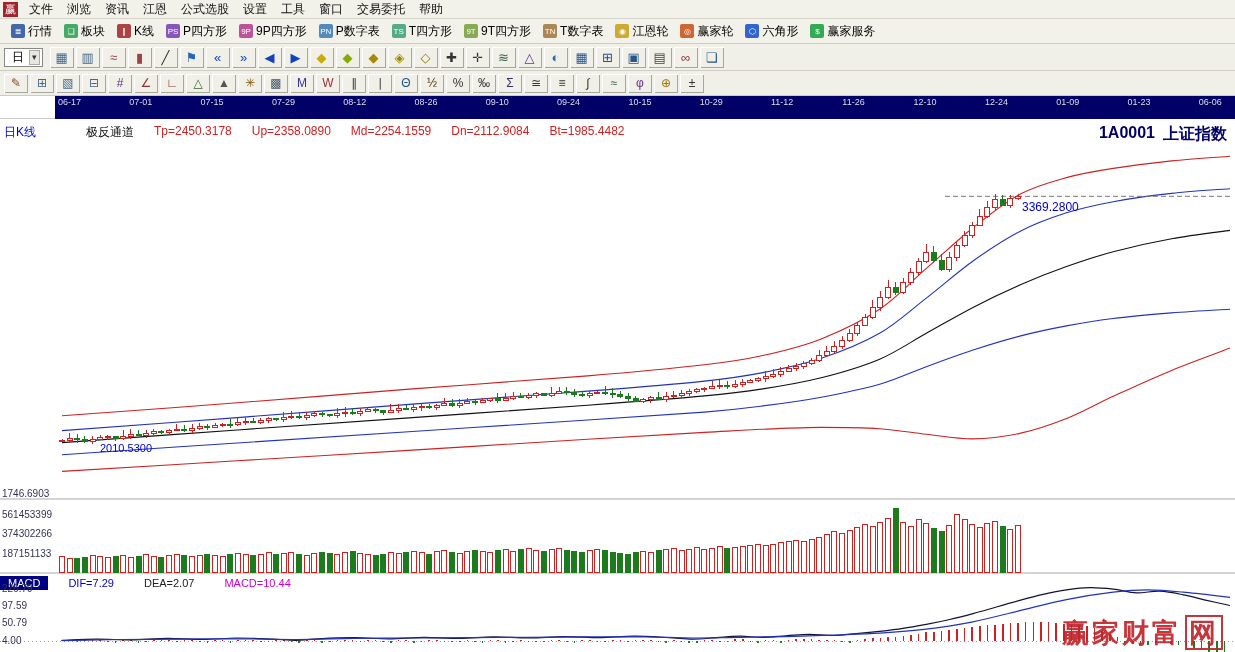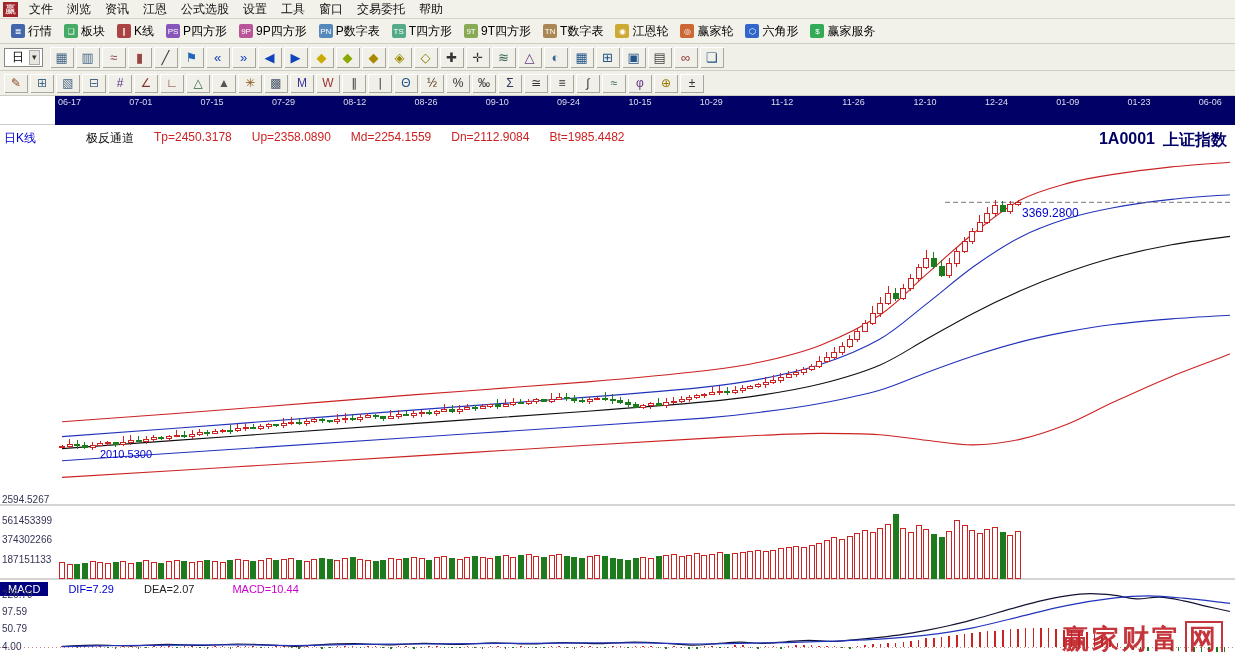--- a/index.html
+++ b/index.html
@@ -11,37 +11,37 @@
 .toolbar-market{height:25px;background:#f2f1ea;display:flex;align-items:center;border-bottom:1px solid #cfcdc2;padding-left:5px}
 .tm-item{display:flex;align-items:center;gap:3px;font-size:12px;padding:2px 6px;white-space:nowrap;cursor:default}
 .badge{min-width:14px;height:14px;font-size:8px;color:#fff;display:flex;align-items:center;justify-content:center;padding:0 1px;border-radius:2px;flex:none}
 .toolbar-icons{background:#f0efe8;display:flex;align-items:center;gap:2px;padding-left:4px;border-bottom:1px solid #cfcdc2}
 #toolbar-draw{height:27px}
 #toolbar-tools{height:25px}
 .tbtn{width:24px;height:21px;display:flex;align-items:center;justify-content:center;font-size:13px;background:#f0efe8;box-shadow:inset 1px 1px 0 #ffffff,inset -1px -1px 0 #a8a79e;cursor:default;flex:none}
 #toolbar-tools .tbtn{height:19px;font-size:12px}
 .combo{height:19px;background:#fff;border:1px solid #8a8a84;display:flex;align-items:center;font-size:12px;padding:0 2px 0 7px;margin-right:5px;cursor:default}
 .combo .arr{font-size:9px;margin-left:5px;color:#333;background:#e8e6de;border:1px solid #aaa;padding:0 2px;line-height:13px}
-.datebar{height:29px;display:flex}
+.datebar{height:23px;display:flex}
 .datebar-left{width:55px;background:#ffffff;border-bottom:1px solid #ccc}
 .datebar-main{flex:1;background:#000066;position:relative}
 .date-label{position:absolute;top:1px;font-size:9px;color:#dcdcec;white-space:nowrap}
 .chart{position:relative;height:543px;background:#fff}
 .chart svg{position:absolute;left:0;top:0}
 .kline-label{position:absolute;left:4px;top:5px;color:#0000cc;font-size:12px;z-index:3}
 .chart-header{position:absolute;left:86px;top:5px;font-size:12px;display:flex;gap:20px;z-index:3}
 .ch-ind{color:#111}
 .ch-val{color:#cc2222}
 .symbol-box{position:absolute;right:8px;top:5px;font-size:16px;color:#000066;font-weight:bold;display:flex;gap:8px;z-index:3}
 .axis-label{position:absolute;font-size:10px;color:#333355;left:2px;z-index:3;white-space:nowrap}
 .macd-header{position:absolute;top:457px;left:0;display:flex;align-items:center;font-size:11px;z-index:3}
 .macd-tab{background:#000080;color:#fff;padding:1px 8px;font-size:11px}
 .macd-dif{color:#0000cc;margin-left:20px}
 .macd-dea{color:#222222;margin-left:30px}
-.macd-val{color:#cc00cc;margin-left:38px}
+.macd-val{color:#cc00cc;margin-left:30px}
 .watermark{position:absolute;right:12px;top:496px;font-family:"DejaVu Serif","Liberation Serif",serif;font-weight:bold;font-size:27px;color:#c0262c;letter-spacing:3px;opacity:.92;z-index:4}
 .watermark .seal{border:2px solid #c0262c;padding:0 2px;margin-left:3px}
 </style>
 </head>
 <body>
 
 <div class="menubar">
   <div class="logo">赢</div>
 
 <span class="menu-item">文件</span>
@@ -765,21 +765,21 @@
   <div class="macd-header">
     <span class="macd-tab">MACD</span>
     <span class="macd-dif">DIF=7.29</span>
     <span class="macd-dea">DEA=2.07</span>
     <span class="macd-val">MACD=10.44</span>
   </div>
 
   <div class="watermark">
     <span>赢家财富</span><span class="seal">网</span>
   </div>
-<span class="axis-label" style="top: 369px;">2594.5267</span>
+<span class="axis-label" style="top: 369px;">1746.6903</span>
     <span class="axis-label" style="top: 390.127px;">561453399</span>
     <span class="axis-label" style="top: 409.418px;">374302266</span>
     <span class="axis-label" style="top: 428.709px;">187151133</span>
     <span class="axis-label" style="top: 463.576px;">226.79</span>
     <span class="axis-label" style="top: 480.892px;">97.59</span>
     <span class="axis-label" style="top: 498.208px;">50.79</span>
     <span class="axis-label" style="top: 515.52px;">4.00</span>
   </div>
 
 </body></html>

